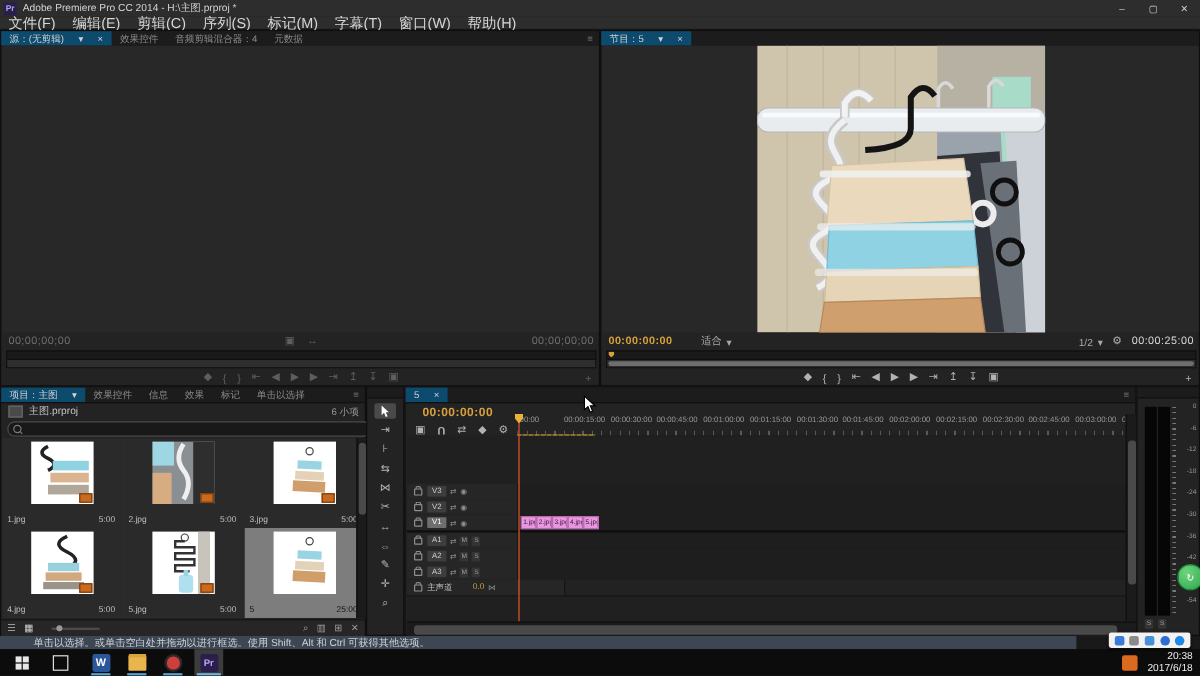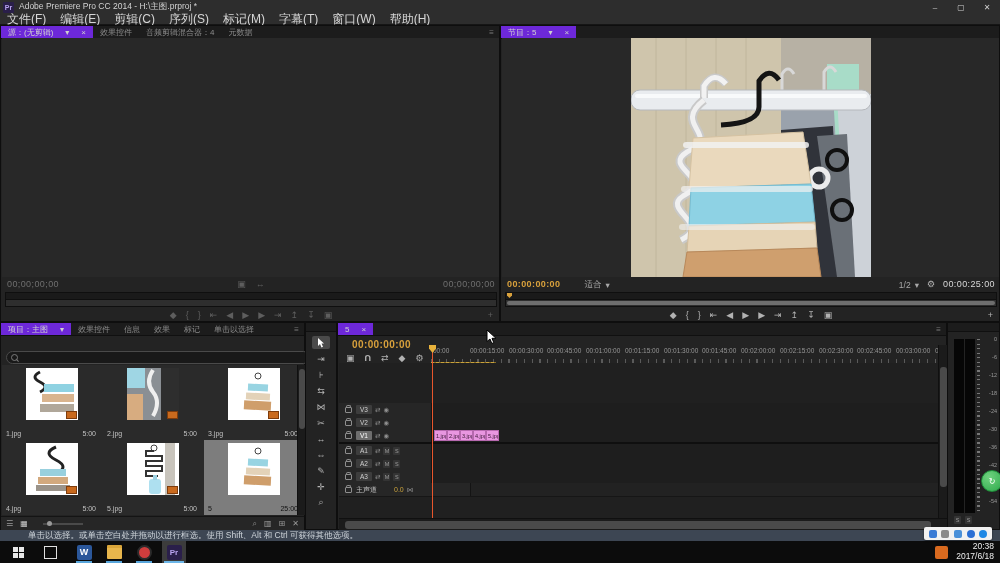--- a/index.html
+++ b/index.html
@@ -15,21 +15,21 @@
   .wtitle{font-size:8.5px;color:#d2d2d2;}
   .winbtns{margin-left:auto;display:flex;}
   .winbtn{width:26px;height:14px;display:flex;align-items:center;justify-content:center;color:#cfcfcf;font-size:8px;}
   .menubar{left:0;top:14px;width:1000px;height:11px;background:#2d2d2d;display:flex;align-items:center;
            border-bottom:1px solid #151515;}
   .menuitem{padding:0 7px;font-size:12px;color:#d6d6d6;}
   
   .tabstrip{height:12px;background:#1c1c1c;display:flex;align-items:stretch;font-size:8px;color:#8b8b8b;
             border-bottom:1px solid #101010;}
   .tab{padding:0 7px;display:flex;align-items:center;gap:3px;white-space:nowrap;}
-  .tab.active{background:#6d28d9;color:#d0d0d0;gap:12px;}
+  .tab.active{background:#0c4a6e;color:#d0d0d0;gap:12px;}
   .pmenu{margin-left:auto;padding:0 5px;color:#7a7a7a;display:flex;align-items:center;}
   
   .mon{position:absolute;background:#282828;}
   .tcrow{position:absolute;display:flex;font-size:9px;}
   .tc-orange{color:#d9a13c;font-weight:bold;letter-spacing:.4px;}
   .tc-dim{color:#6f6f6f;letter-spacing:.4px;}
   .tc-white{color:#d8d8d8;letter-spacing:.4px;}
   .ddl{color:#a8a8a8;font-size:8.5px;display:flex;gap:4px;align-items:center;}
   .transport{position:absolute;display:flex;align-items:center;justify-content:center;gap:9px;}
   .ticon{font-size:9px;color:#b2b2b2;}
@@ -76,21 +76,21 @@
   .phtop{position:absolute;width:7px;height:8px;background:#e8b23c;clip-path:polygon(0 0,100% 0,100% 45%,50% 100%,0 45%);}
   .workarea{position:absolute;height:3px;background:repeating-linear-gradient(90deg,#caa23c 0 3px,#8a6e25 3px 5px);}
   .scroll-v{position:absolute;background:#1b1b1b;border-left:1px solid #101010;}
   .scroll-h{position:absolute;background:#1b1b1b;border-top:1px solid #101010;}
   .sthumb{position:absolute;background:#4a4a4a;border-radius:3px;}
   
   .meterbar{position:absolute;width:10px;background:#060606;}
   .mlabel{position:absolute;font-size:5.5px;color:#9a9a9a;right:2px;}
   .mticks{position:absolute;width:3px;background:repeating-linear-gradient(#777 0 1px,transparent 1px 4.5px);}
   
-  .statusbar{left:0;top:530px;width:1000px;height:11px;background:#3d4653;display:flex;align-items:center;}
+  .statusbar{left:0;top:530px;width:897px;height:11px;background:#3d4653;display:flex;align-items:center;}
   .taskbar{left:0;top:541px;width:1000px;height:22px;background:#0c0c0c;display:flex;align-items:center;}
   .tbico{width:24px;height:22px;display:flex;align-items:center;justify-content:center;position:relative;}
   .runline{position:absolute;bottom:0;left:4px;width:16px;height:2px;background:#58a6dc;}
   .winlogo{display:grid;grid-template-columns:5px 5px;grid-template-rows:5px 5px;gap:1px;}
   .winlogo span{background:#e8e8e8;}
   .traypopup{position:absolute;left:924px;top:527px;width:68px;height:13px;background:#f2f2f2;border-radius:2px;
              display:flex;align-items:center;justify-content:space-evenly;box-shadow:0 1px 2px rgba(0,0,0,.5);z-index:5;}
   .trayico{width:8px;height:8px;border-radius:2px;}
   .greenbadge{position:absolute;left:981px;top:470px;width:20px;height:20px;border-radius:50%;
               background:radial-gradient(circle at 35% 30%,#6fd37f,#2da84b);border:1px solid #1e8c39;
@@ -262,20 +262,25 @@
         <span>效果</span>
       </div>
     <div class="tab">
         <span>标记</span>
       </div>
     <div class="tab">
         <span>单击以选择</span>
       </div>
     <span class="pmenu">≡</span>
   </div>
+  <div class="inforow" style="left:6px;top:14px;width:292px;height:12px;">
+    <span style="width:10px;height:8px;background:#4a4a4a;border:1px solid #6a6a6a;margin-right:5px;"></span>
+    <span>主图.prproj</span>
+    <span style="margin-left:auto;color:#9a9a9a;font-size:8px;">6 小项</span>
+  </div>
   <div class="searchbox" style="left:5px;top:28px;width:288px;">
       <span class="mag"></span>
     </div>
   <div class="grid" style="left:1px;top:42px;width:295px;height:150px;">
     <div class="cell" style="left:0;top:0;">
       <div class="thumbwrap">
         <svg width="52" height="52">
             <path d="M14,4 q-10,5 0,10 q10,5 0,10" stroke="#222" stroke-width="3" fill="none"></path>
         <rect x="18" y="16" width="30" height="8" fill="#8fd2e2"></rect>
             <rect x="16" y="26" width="32" height="8" fill="#d9b48e"></rect>

